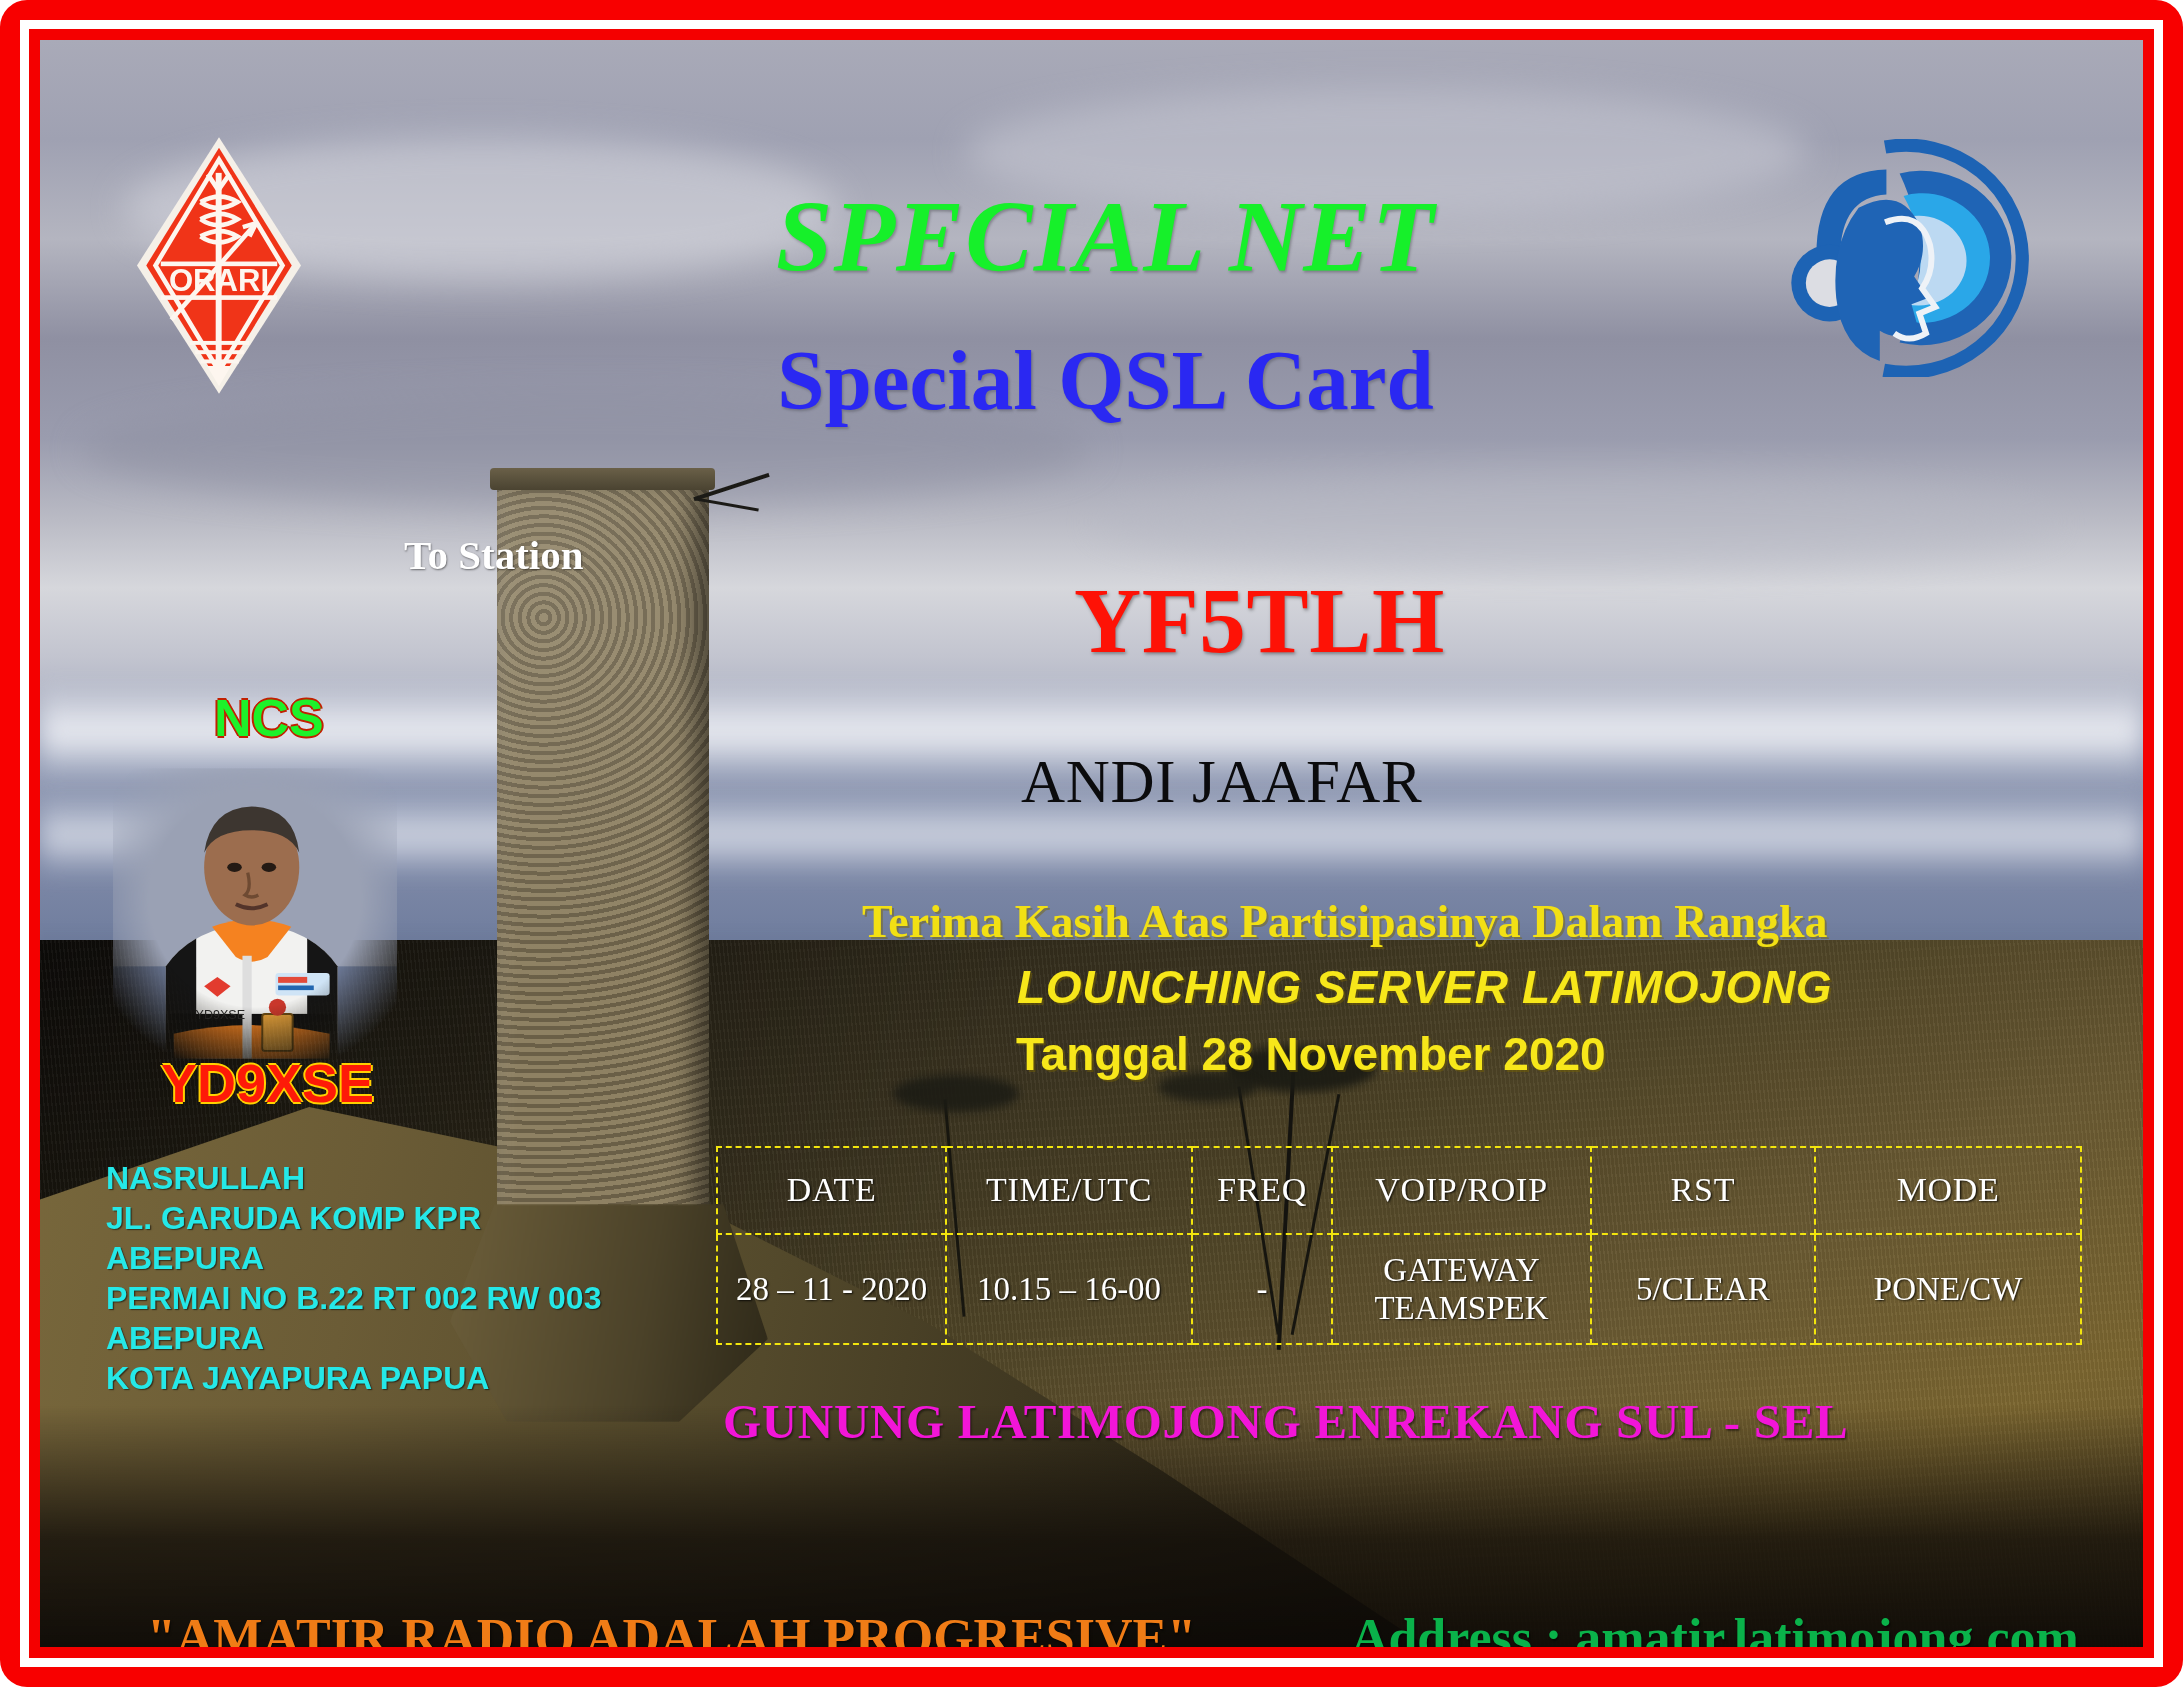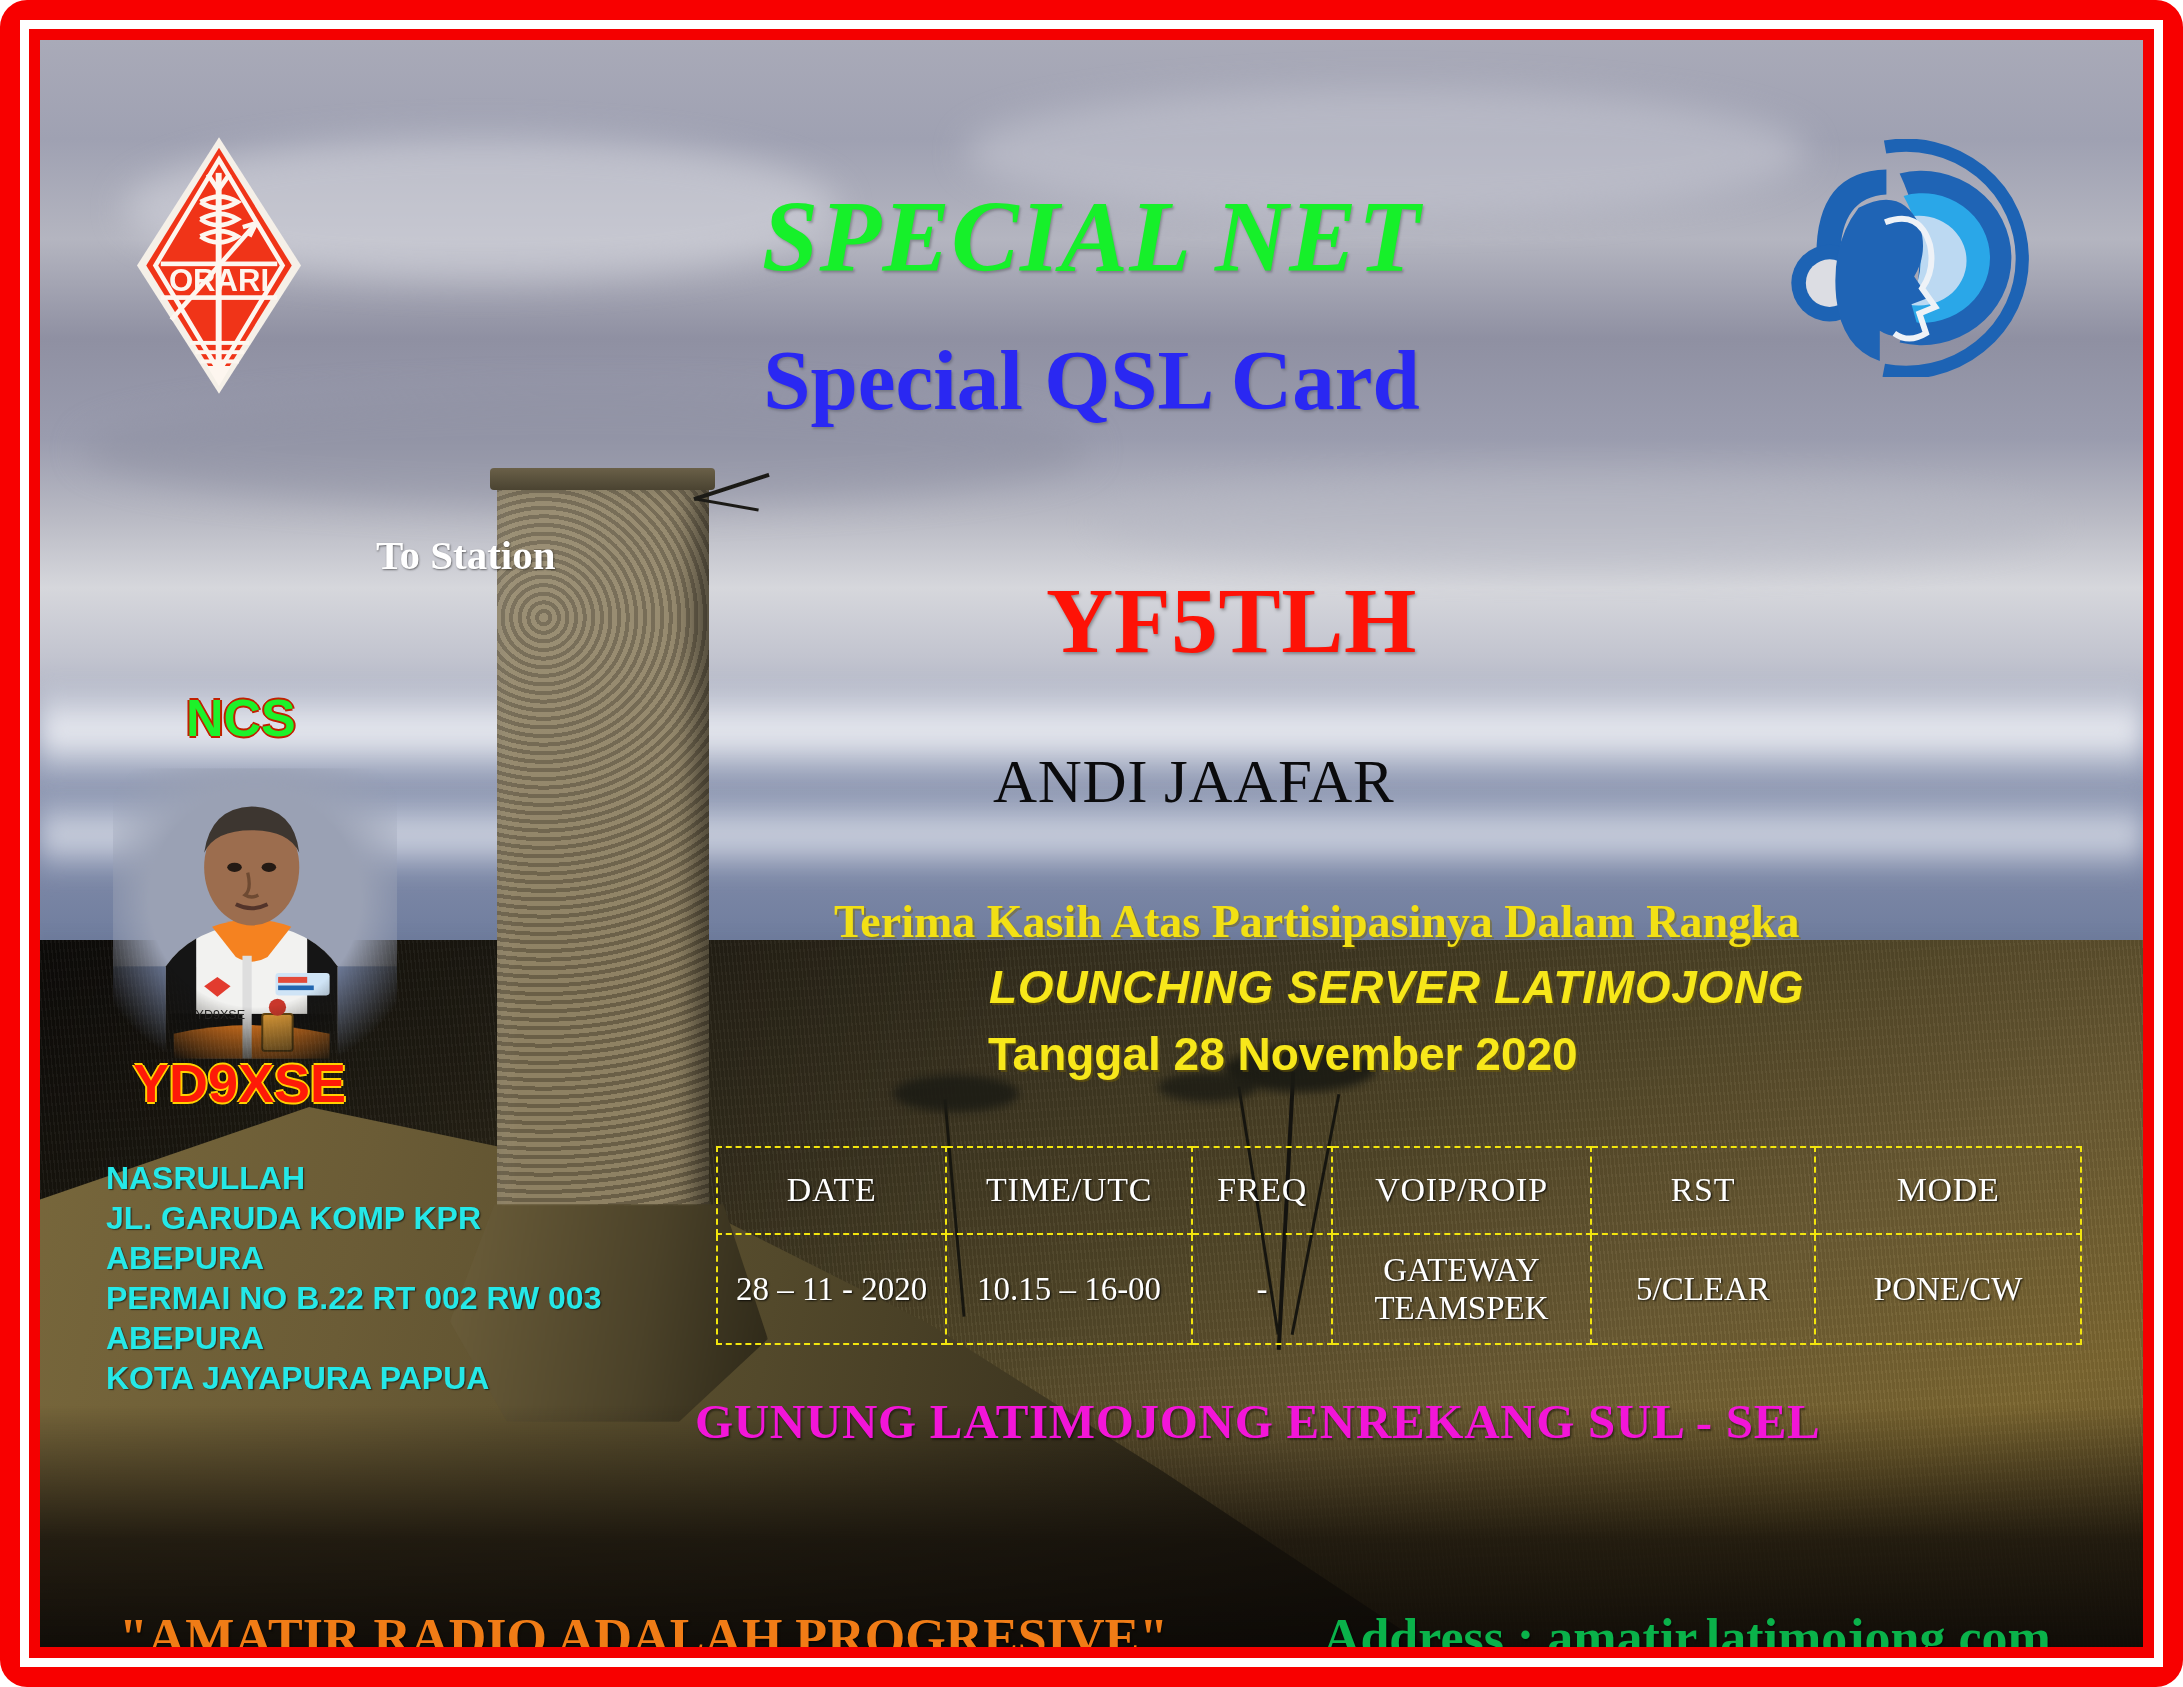--- a/index.html
+++ b/index.html
@@ -70,21 +70,21 @@
        filter:blur(1.3px);}
   .twig{position:absolute;background:#1b1a16;filter:blur(0.4px);}
   .tree{position:absolute;}
 
   
   .orari{position:absolute;left:93px;top:93px;width:172px;height:265px;}
   
   .netlogo{position:absolute;right:106px;top:99px;width:251px;height:238px;}
 
   
-  .t{position:absolute;white-space:nowrap;}
+  .t{position:absolute;white-space:nowrap;padding-left:28px;}
   .special-net{left:0;right:0;top:139px;text-align:center;
         font-family:"Liberation Serif",serif;font-style:italic;font-weight:bold;
         font-size:101px;letter-spacing:1.3px;color:#16f02a;
         text-shadow:1.3px 2px 2.6px rgba(0,0,0,.25);}
   .qsl-card{left:0;right:0;top:291px;text-align:center;
         font-family:"Liberation Serif",serif;font-weight:bold;
         font-size:85px;color:#2a28f2;text-shadow:1.3px 2px 2.6px rgba(0,0,0,.2);}
   .to-station{left:336px;top:491px;font-weight:bold;font-size:41px;color:#ffffff;
         text-shadow:0.7px 1.3px 2px rgba(0,0,0,.5);}
   .callsign{left:1006px;top:527px;font-family:"Liberation Serif",serif;font-weight:bold;

